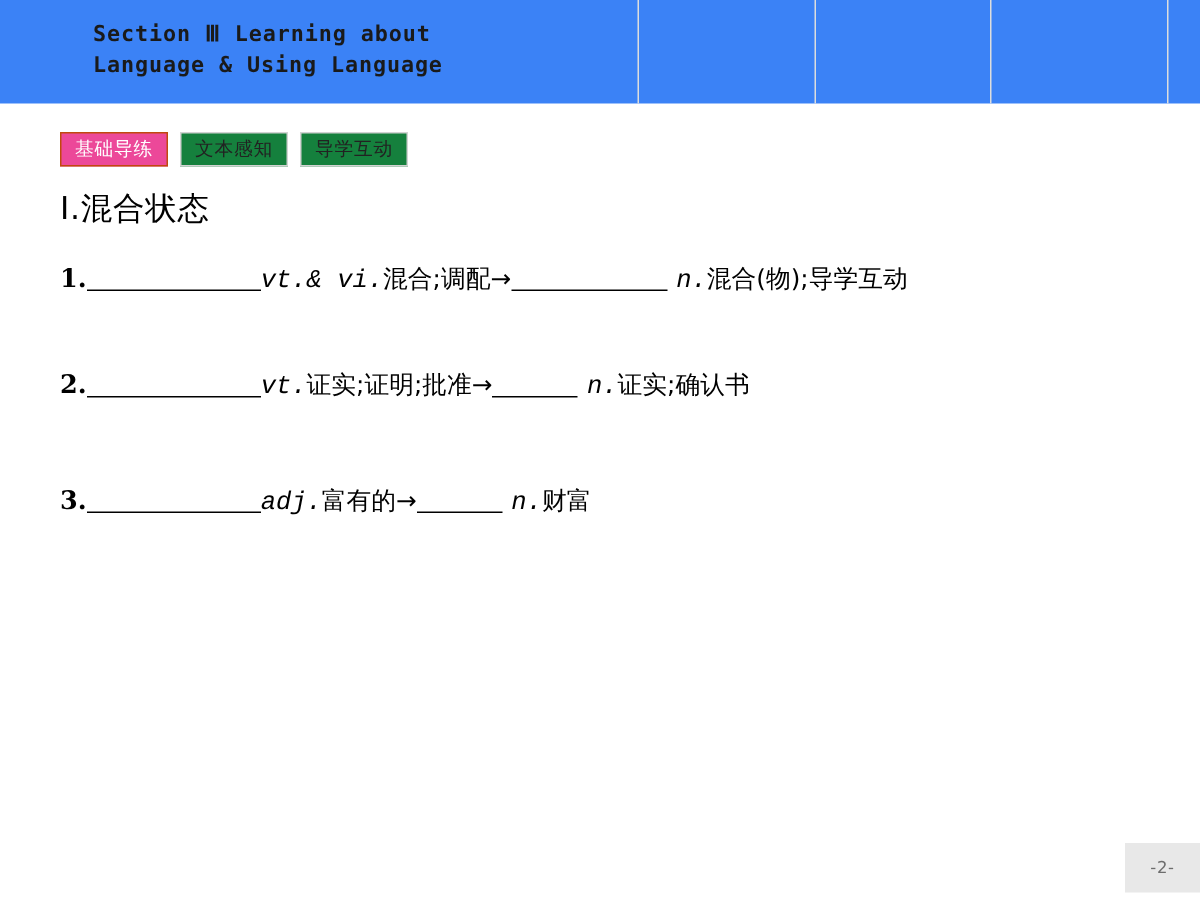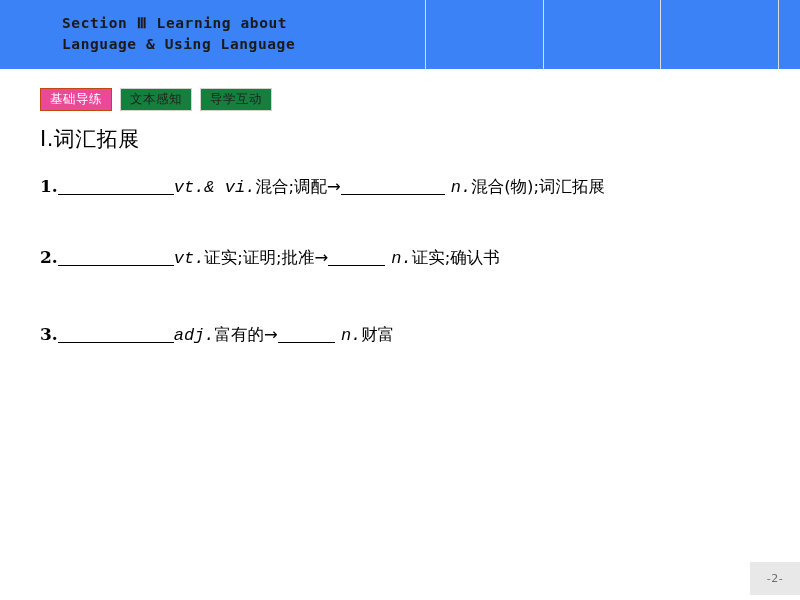--- a/index.html
+++ b/index.html
@@ -176,26 +176,26 @@
 </div>
 
 <div class="tab-strip">
   <div class="tab active">基础导练</div>
   <div class="tab">文本感知</div>
   <div class="tab">导学互动</div>
 </div>
 
 <div class="content">
 
-  <div class="section-title">Ⅰ.词汇拓展</div>
+  <div class="section-title">Ⅰ.混合状态</div>
 
   <ul class="vocab-list">
 
     <li class="vocab-item">
-      <span class="num">1.</span><span class="blank w-long"></span><span class="pos">vt.&amp; vi.</span><span class="cn">混合;调配</span><span class="arrow">→</span><span class="blank w-mid"></span><span class="sp"></span><span class="pos">n.</span><span class="cn">混合(物);词汇拓展</span>
+      <span class="num">1.</span><span class="blank w-long"></span><span class="pos">vt.&amp; vi.</span><span class="cn">混合;调配</span><span class="arrow">→</span><span class="blank w-mid"></span><span class="sp"></span><span class="pos">n.</span><span class="cn">混合(物);导学互动</span>
     </li>
 
     <li class="vocab-item">
       <span class="num">2.</span><span class="blank w-long"></span><span class="pos">vt.</span><span class="cn">证实;证明;批准</span><span class="arrow">→</span><span class="blank w-short"></span><span class="sp"></span><span class="pos">n.</span><span class="cn">证实;确认书</span>
     </li>
 
     <li class="vocab-item">
       <span class="num">3.</span><span class="blank w-long"></span><span class="pos">adj.</span><span class="cn">富有的</span><span class="arrow">→</span><span class="blank w-short"></span><span class="sp"></span><span class="pos">n.</span><span class="cn">财富</span>
     </li>
 

